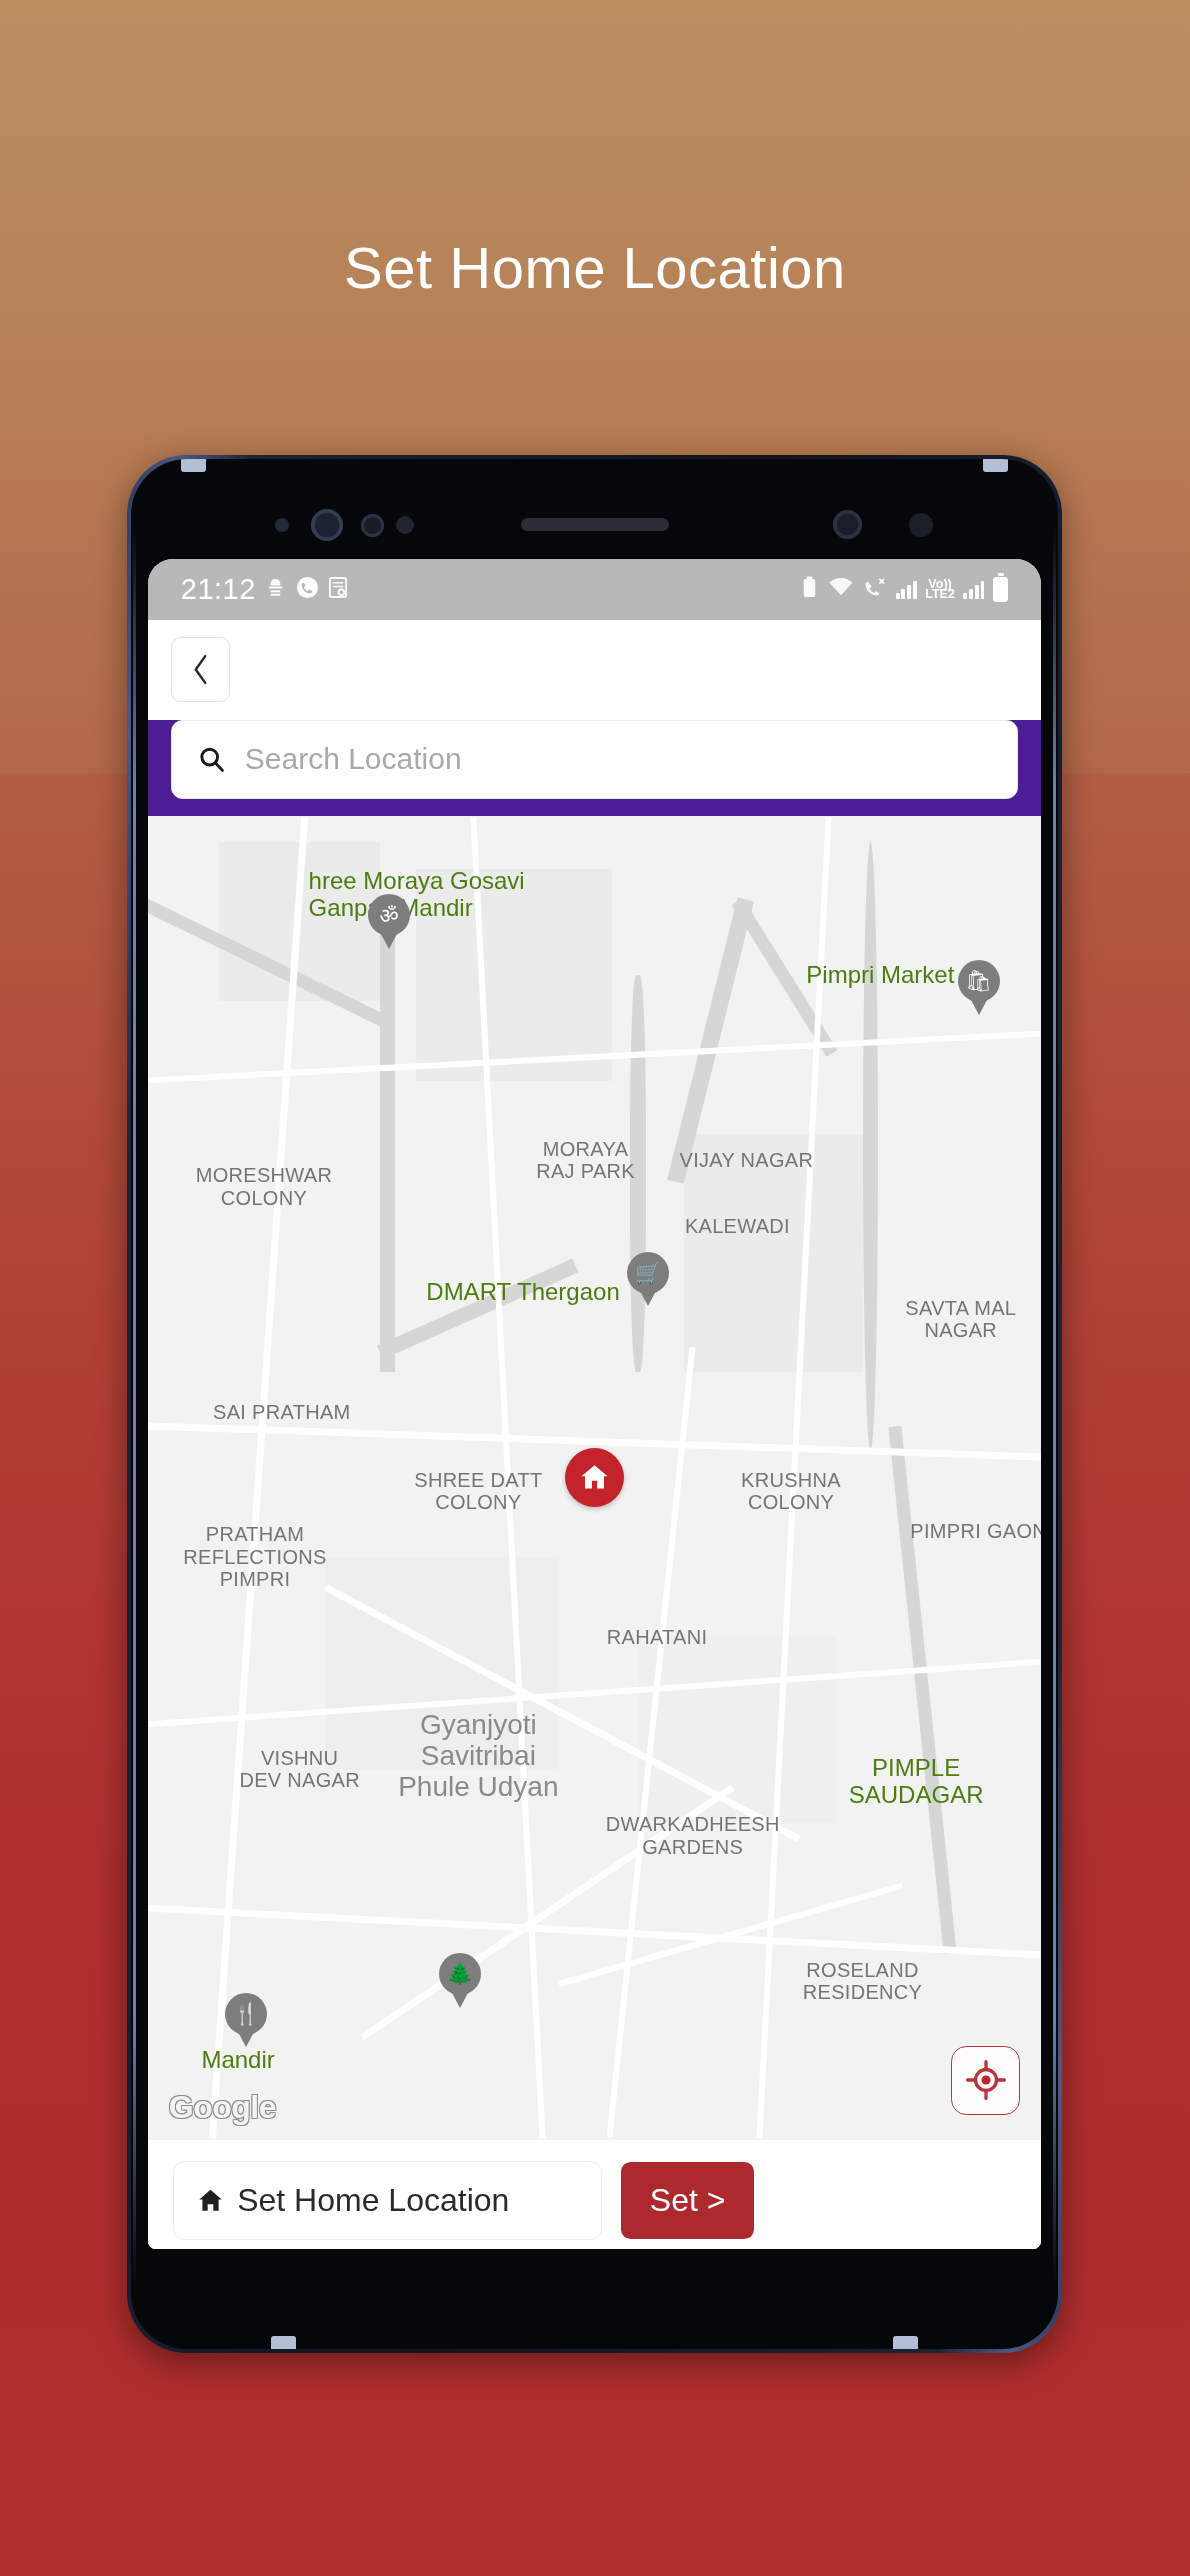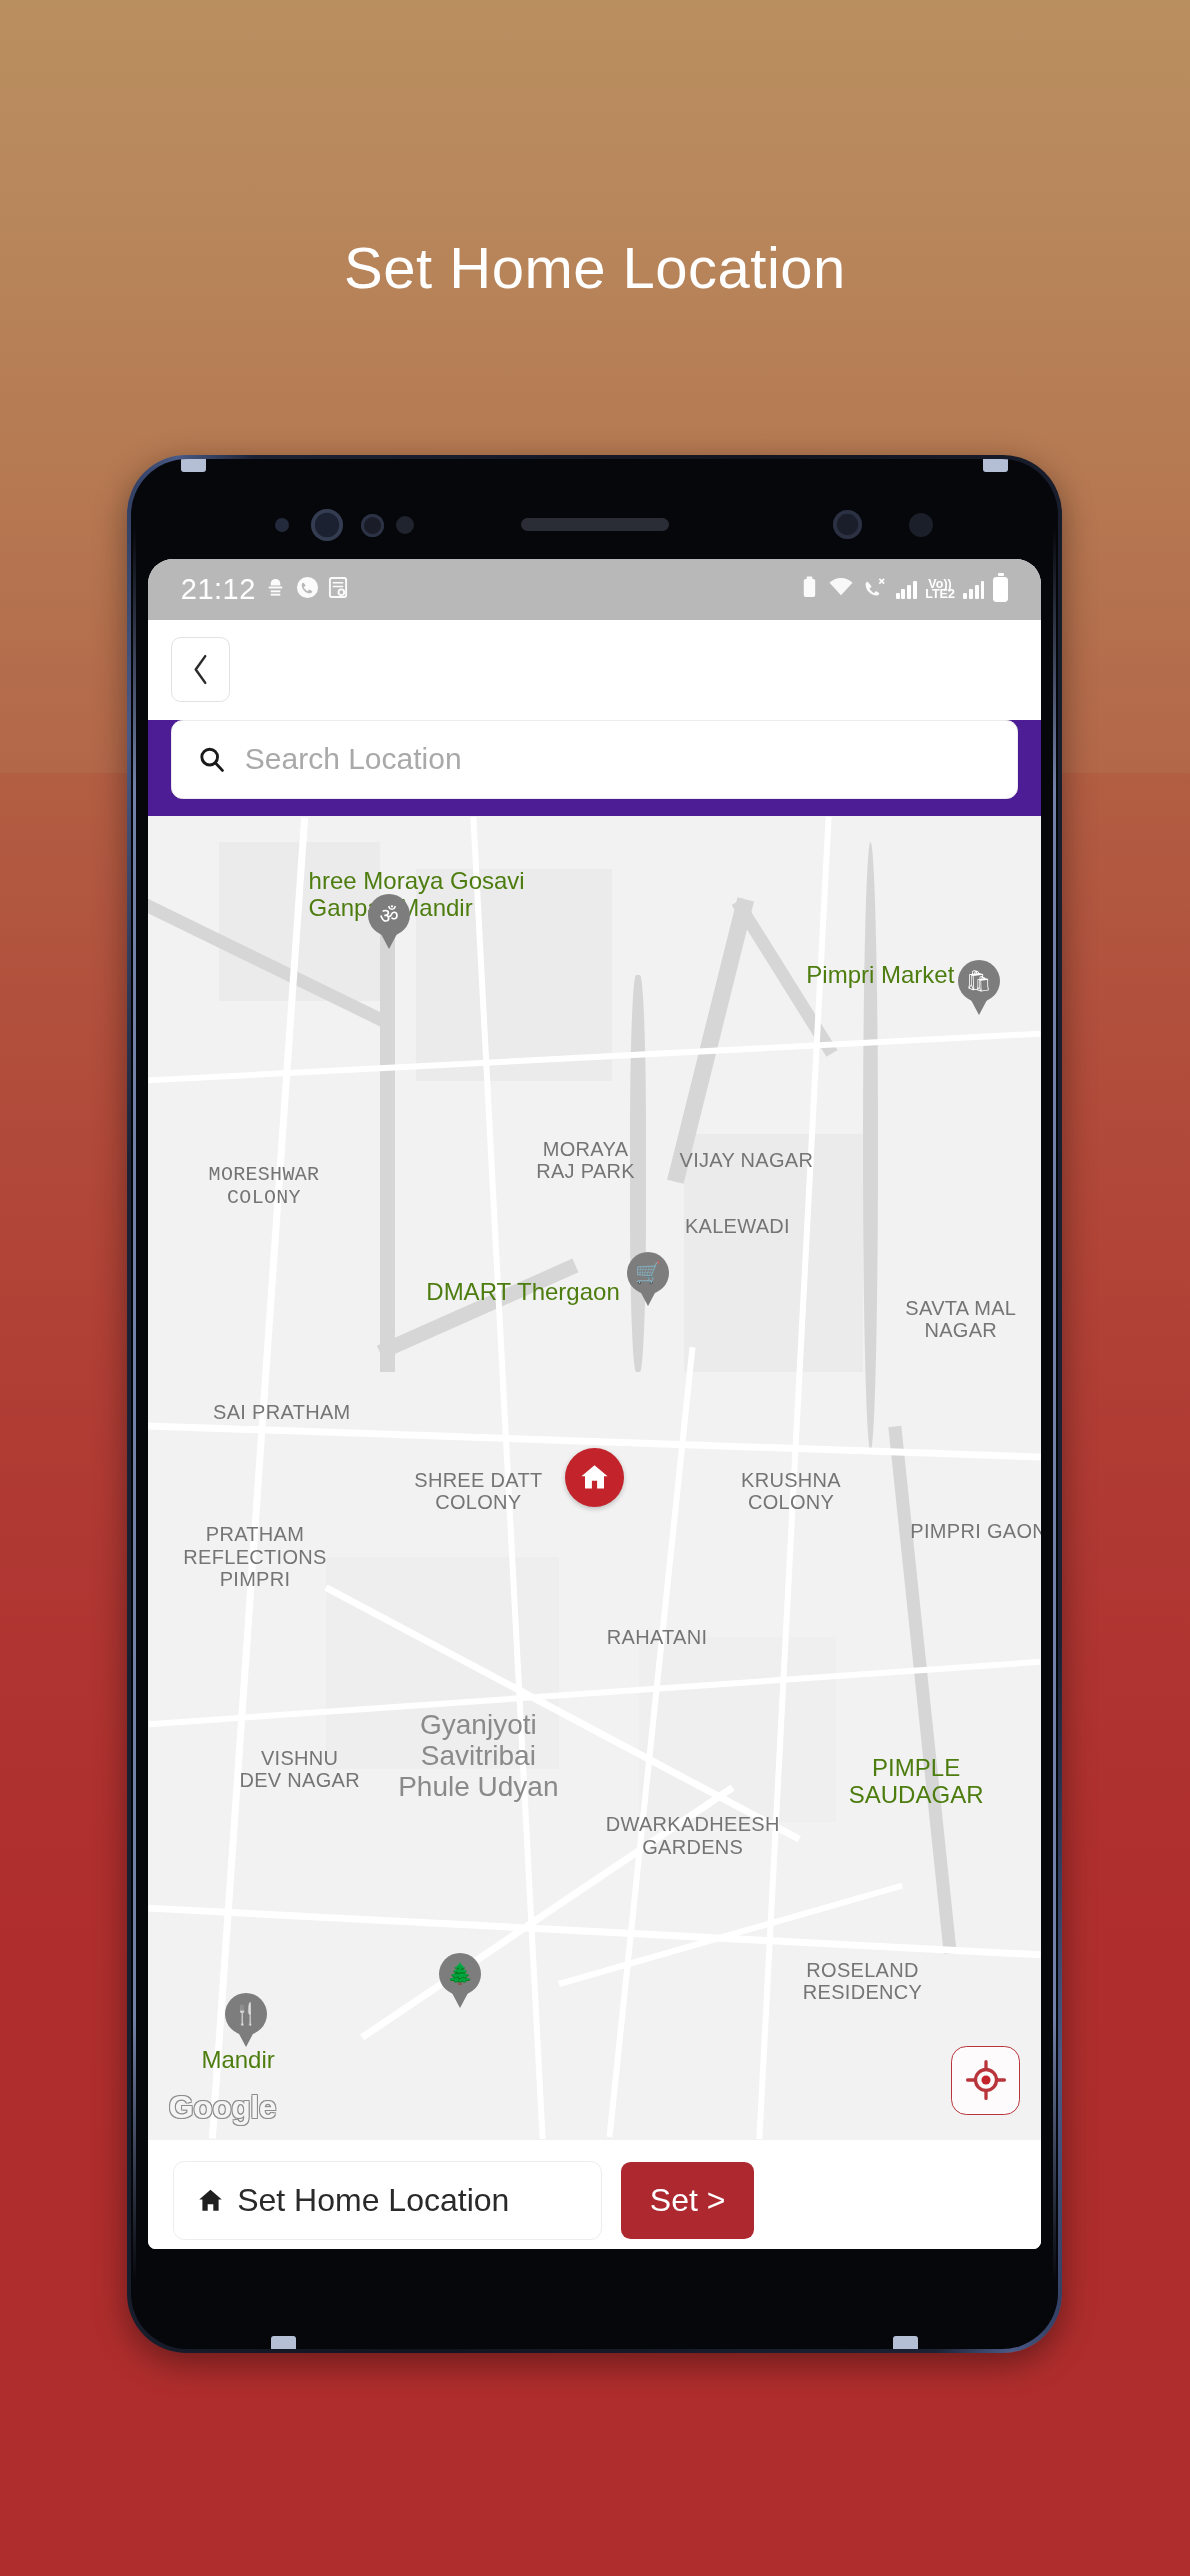--- a/index.html
+++ b/index.html
@@ -332,21 +332,21 @@
           <div class="road" style="left:46%;top:88%;width:40%;height:5.8px;transform:rotate(-16deg);transform-origin:left center;"></div>
         </div>
 
         <div class="map-labels">
             <div class="mlabel poi" style="left: 18%; top: 6%; transform: translate(0px, -50%); text-align: left;">hree Moraya Gosavi
 Ganpati Mandir</div>
             <div class="mlabel poi" style="left: 82%; top: 12%;">Pimpri Market</div>
             <div class="mlabel caps" style="left: 49%; top: 26%;">MORAYA
 RAJ PARK</div>
             <div class="mlabel caps" style="left: 67%; top: 26%;">VIJAY NAGAR</div>
-            <div class="mlabel caps" style="left: 13%; top: 28%; font-family: Liberation Mono, monospace;">MORESHWAR
+            <div class="mlabel caps" style="left: 13%; top: 28%;">MORESHWAR
 COLONY</div>
             <div class="mlabel caps" style="left: 66%; top: 31%;">KALEWADI</div>
             <div class="mlabel poi" style="left: 42%; top: 36%;">DMART Thergaon</div>
             <div class="mlabel caps" style="left: 91%; top: 38%;">SAVTA MAL
 NAGAR</div>
             <div class="mlabel caps" style="left: 15%; top: 45%;">SAI PRATHAM</div>
             <div class="mlabel caps" style="left: 37%; top: 51%;">SHREE DATT
 COLONY</div>
             <div class="mlabel caps" style="left: 72%; top: 51%;">KRUSHNA
 COLONY</div>

